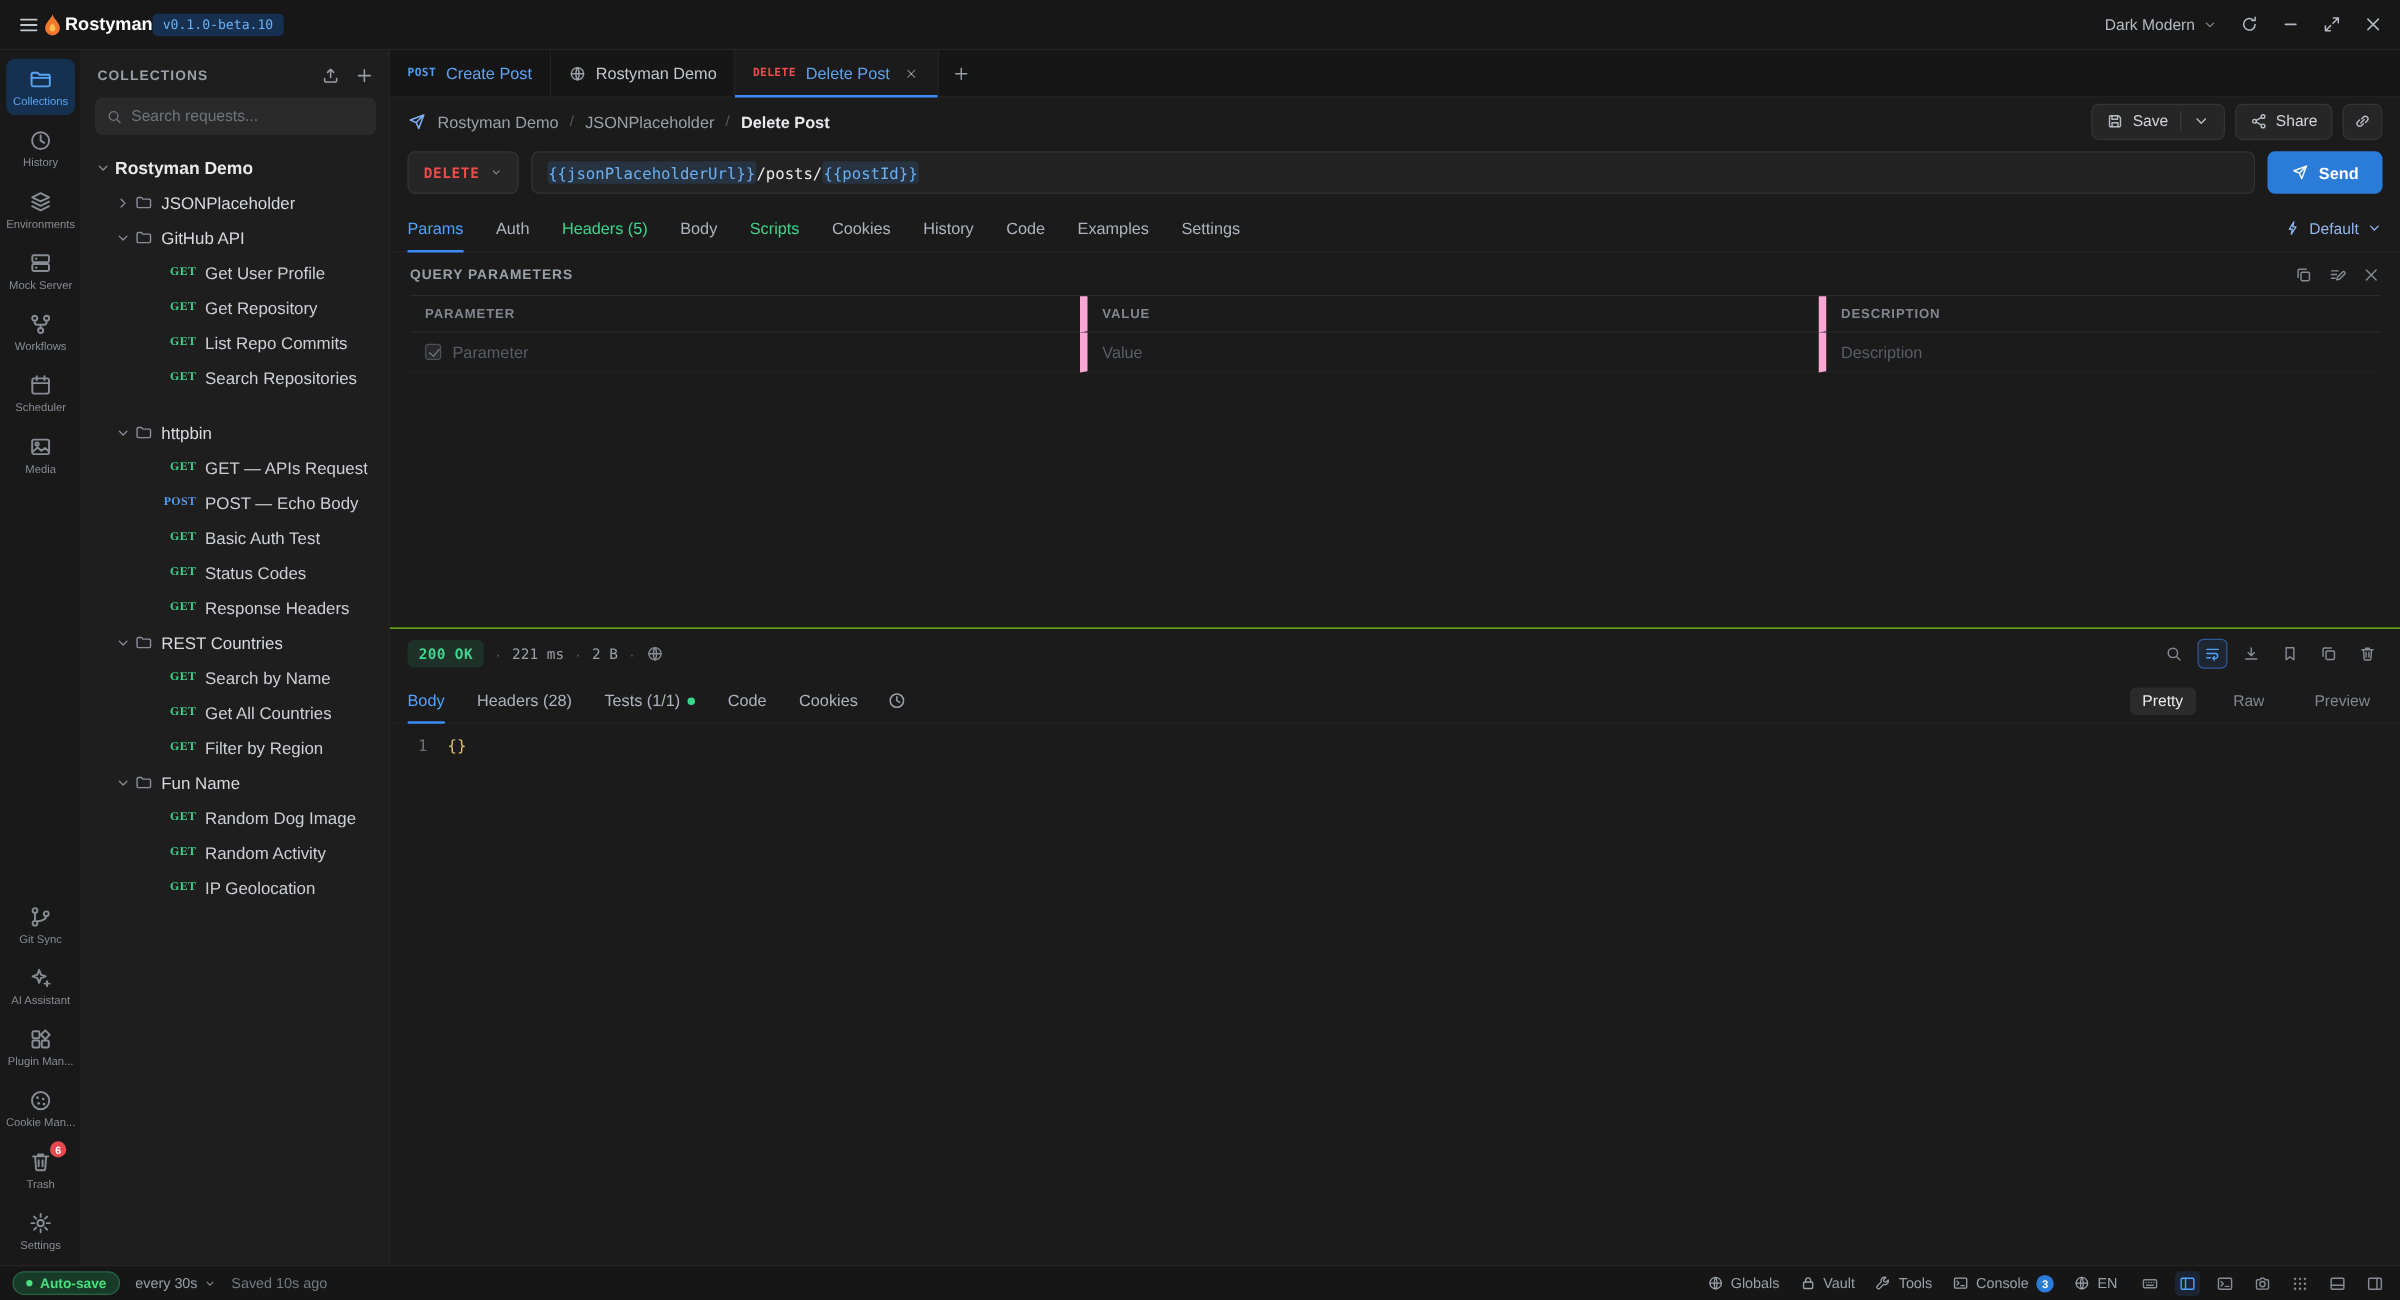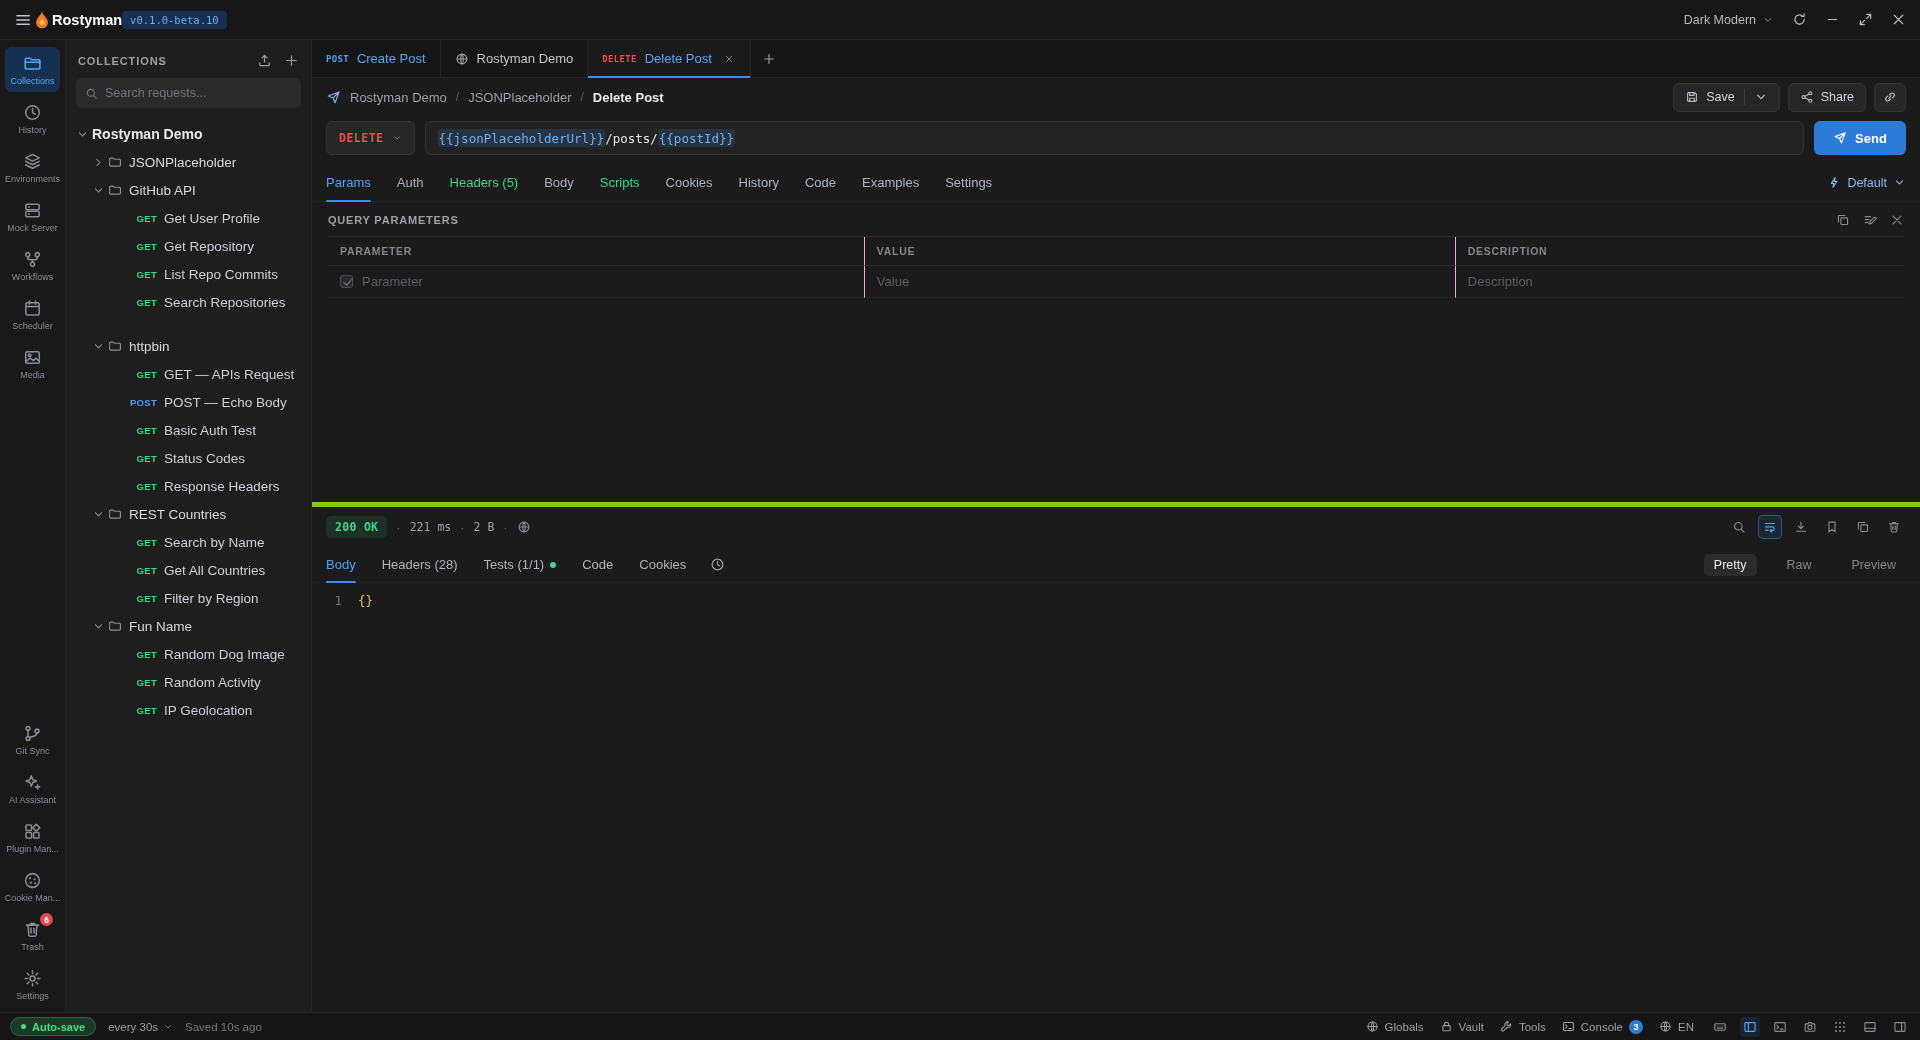--- a/index.html
+++ b/index.html
@@ -50,21 +50,21 @@
   .search .ic{width:13px;height:13px}
   .search input{flex:1;background:transparent;border:0;outline:0;color:#d4d7dc;font-size:12.5px;font-family:inherit;min-width:0}
   .search input::placeholder{color:#6f747c}
   .tree{flex:1;overflow:hidden;padding-bottom:6px}
   .tree-row{display:flex;align-items:center;height:28px;cursor:pointer;white-space:nowrap;padding-right:8px}
   .chev{width:13px;height:13px;color:#8a8f98;margin-right:3px}
   .fold{width:14px;height:14px;color:#8a8f98;margin-right:7px}
   .tlabel{overflow:hidden;text-overflow:ellipsis;font-size:13.5px;color:#ccd0d6}
   .t-collection .tlabel{font-weight:700;color:#e8eaed;font-size:14px}
   .t-folder .tlabel{color:#d7dadf}
-  .method-tag{font-family:Liberation Sans, sans-serif;font-size:9.5px;font-weight:700;width:33px;text-align:right;margin-right:7px;flex:none;letter-spacing:.3px}
+  .method-tag{font-family:Liberation Serif, serif;font-size:9.5px;font-weight:700;width:33px;text-align:right;margin-right:7px;flex:none;letter-spacing:.3px}
   .m-GET{color:#3dd68c}
   .m-POST{color:#509df2}
   .m-DELETE{color:#f14c4c}
 
   
   .content{flex:1;min-width:0;display:flex;flex-direction:column;background:#1b1b1b}
 
   .tabbar{height:38px;background:#161616;border-bottom:1px solid #242424;display:flex;align-items:stretch}
   .tabs{display:flex;align-items:stretch}
   .tab{display:flex;align-items:center;gap:8px;padding:0 14px;border-right:1px solid #232323;cursor:pointer;position:relative;background:#161616}
@@ -109,27 +109,27 @@
   .env-select .ic{width:13px;height:13px;color:#8fb5ef}
 
   .qp{flex:1;overflow:hidden;display:flex;flex-direction:column}
   .qp-head{display:flex;align-items:center;justify-content:space-between;padding:11px 16px 9px}
   .qp-title{font-size:11px;font-weight:700;letter-spacing:.8px;color:#9aa0a8}
   .qp-actions{display:flex;gap:13px;color:#868b94}
   .qp-actions .ic{width:14px;height:14px;cursor:pointer}
   .qp-grid{display:grid;grid-template-columns:34% 37.5% 28.5%;margin:0 16px;border-top:1px solid #2b2b2b}
   .qp-hcell{padding:8px 12px;font-size:10.5px;font-weight:700;letter-spacing:.7px;color:#81868f;border-bottom:1px solid #2b2b2b}
   .qp-cell{height:32px;display:flex;align-items:center;gap:9px;padding:0 12px;color:#585d66;font-size:13px;border-bottom:1px solid #222}
-  .colsep{border-left:1px solid #f9a8d4}
+  .colsep{border-left:6px solid #f9a8d4}
   .checkbox{width:13px;height:13px;border:1px solid #4a4f57;border-radius:3px;position:relative;flex:none;background:#2a2a2a;cursor:pointer}
   .checkbox::after{content:"";position:absolute;left:3.5px;top:1px;width:4px;height:7px;border-right:1.5px solid #767c85;border-bottom:1.5px solid #767c85;transform:rotate(40deg)}
   .ph{color:#585d66}
 
   
-  .resp{height:510px;border-top:5px solid #84cc16;display:flex;flex-direction:column}
+  .resp{height:510px;border-top:1px solid #84cc16;display:flex;flex-direction:column}
   .resp-meta{display:flex;align-items:center;height:40px;padding:0 14px;gap:9px}
   .status-badge{font-family:"DejaVu Sans Mono",monospace;font-size:11.5px;font-weight:700;color:#3dd68c;background:rgba(61,214,140,.12);padding:4px 9px;border-radius:5px;letter-spacing:.3px}
   .meta-dot{color:#565b63}
   .meta-val{font-family:"DejaVu Sans Mono",monospace;font-size:11.5px;color:#9aa0a8}
   .meta-ic{width:14px;height:14px;color:#868b94;cursor:pointer}
   .resp-tools{margin-left:auto;display:flex;align-items:center;gap:7px}
   .tool{width:24px;height:24px;display:flex;align-items:center;justify-content:center;color:#868b94;border-radius:5px;cursor:pointer;border:1px solid transparent}
   .tool .ic{width:14px;height:14px}
   .tool.active{color:#4da3ff;background:rgba(61,139,253,.1);border-color:rgba(61,139,253,.5)}
   .resp-tabs{display:flex;align-items:center;height:36px;padding:0 14px;border-bottom:1px solid #232323}

